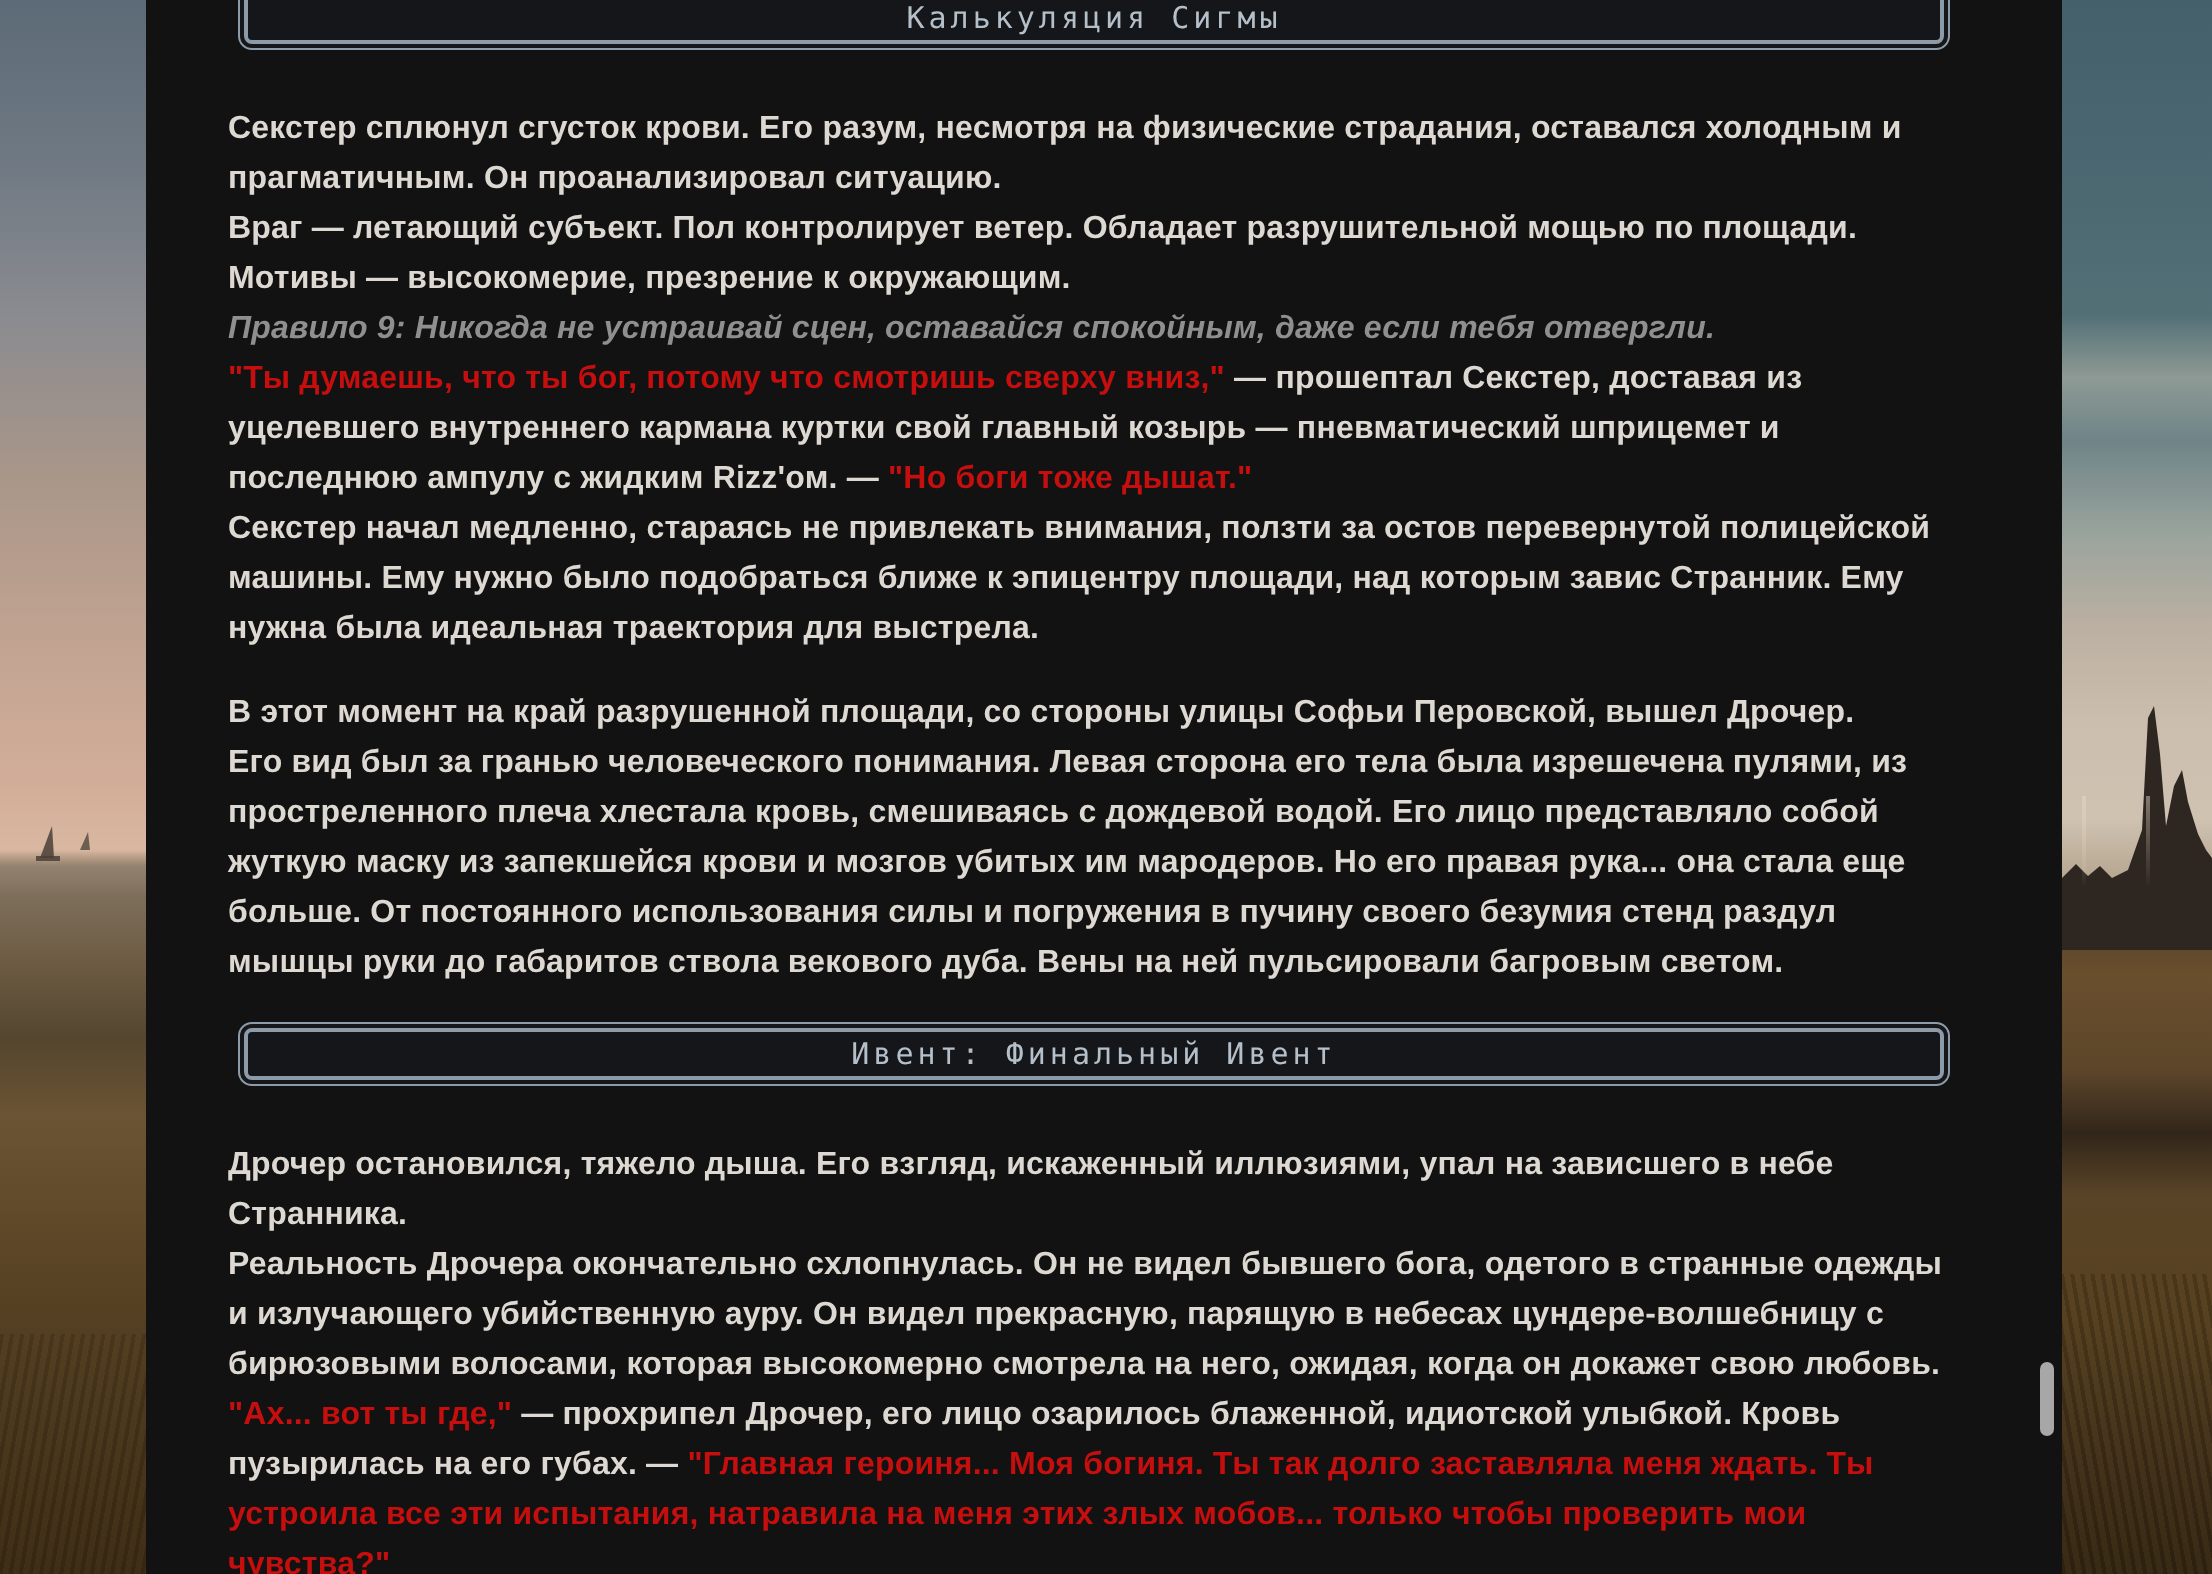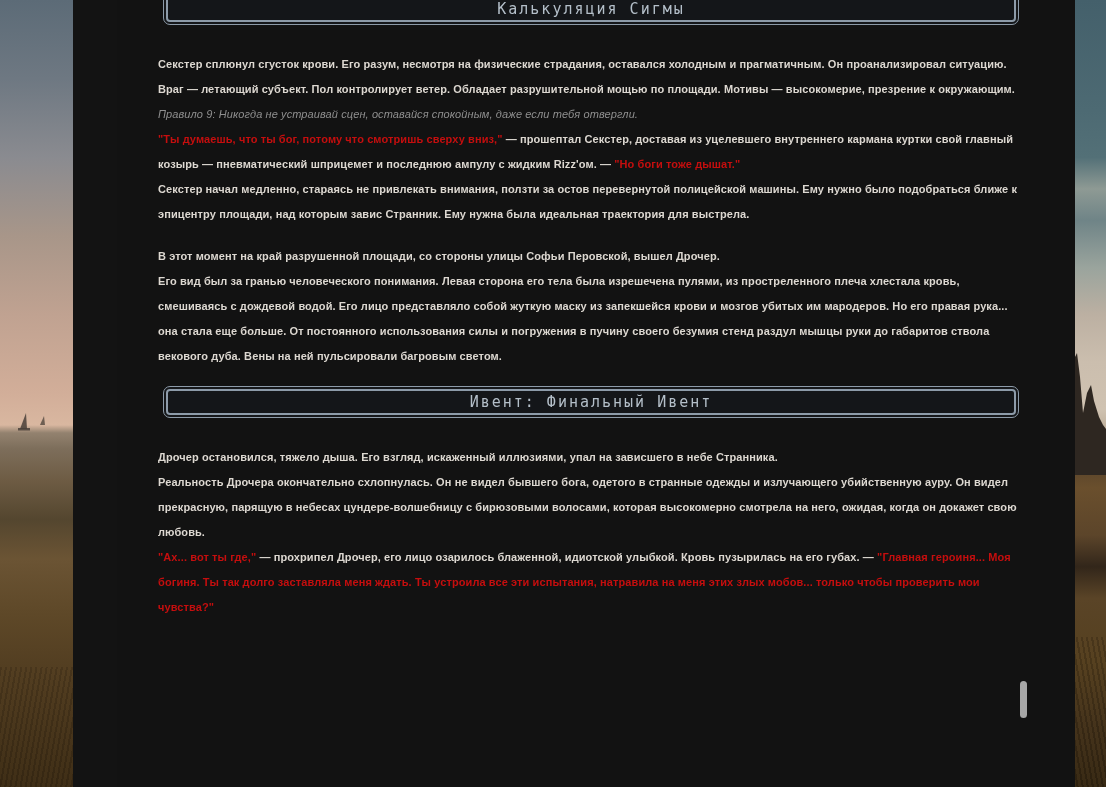--- a/index.html
+++ b/index.html
@@ -49,21 +49,20 @@
   .silhouette-svg { position: absolute; display: block; }
 
   
   .content {
     position: absolute; left: 73px; top: 0;
     width: 958px; height: 787px;
     background: #121212;
     box-sizing: border-box;
     padding: 0 46px 0 41px;
     overflow: hidden;
-    margin-left: 44px;
   }
 
   
   .event-box {
     margin: 14px 10px 27px 5px;
     border: 1px solid #8d9ba9;
     border-radius: 7px;
     padding: 2px;
     background: #15171a;
   }
@@ -78,29 +77,29 @@
   .event-title {
     font-family: "DejaVu Sans Mono", "Liberation Mono", monospace;
     font-size: 15px;
     letter-spacing: 2px;
     color: #b4bfc9;
   }
 
   
   .story-para {
     margin: 17px 0;
-    font-size: 11px;
+    font-size: 16px;
     line-height: 25px;
     font-weight: 600;
     color: #ddd8d1;
     letter-spacing: 0.1px;
   }
   .seg-normal { color: #ddd8d1; }
   .seg-red    { color: #c50e0e; }
-  .seg-rule   { color: #8f8f8f; font-style: italic; font-weight: 400; }
+  .seg-rule   { color: #8f8f8f; font-style: italic; font-weight: 700; }
 
   
   .scrollbar-thumb {
     position: absolute;
     left: 1020px; top: 681px;
     width: 7px; height: 37px;
     border-radius: 4px;
     background: #a7a7a7;
   }
 </style>

